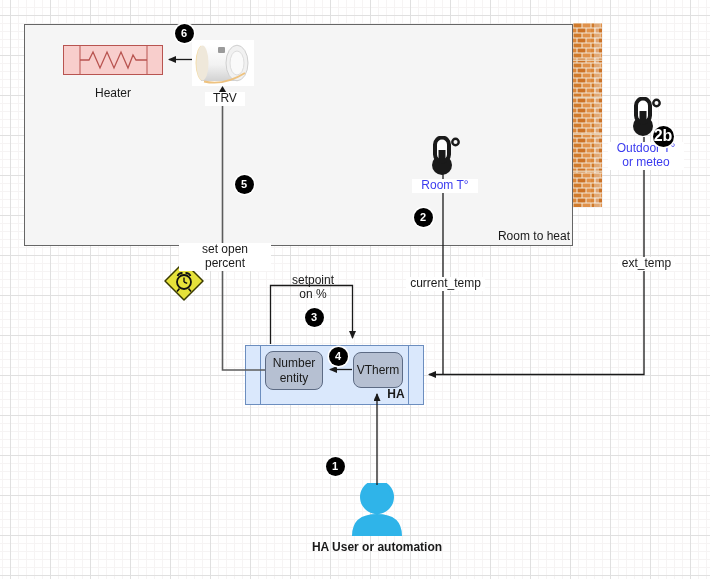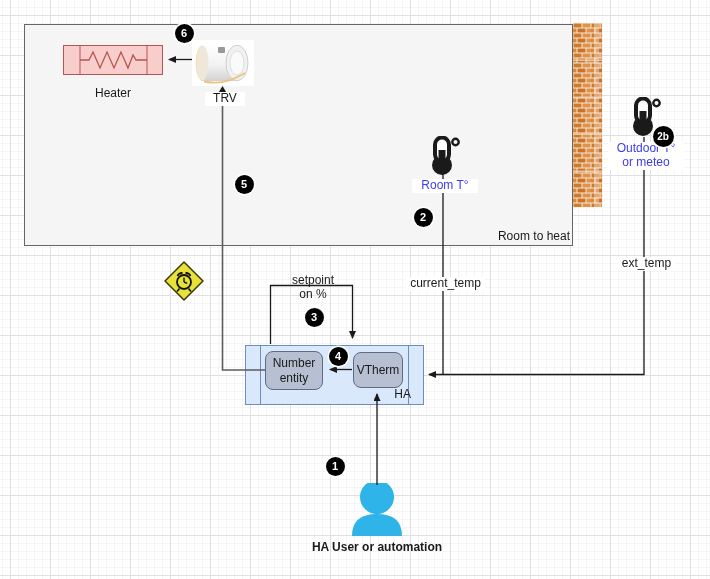--- a/index.html
+++ b/index.html
@@ -28,36 +28,36 @@
   #trv-label{left:205px;top:92px;width:36px;}
   #room-label{left:488px;top:230px;width:82px;text-align:right;z-index:6;}
   #room-sensor-label{left:412px;top:179px;width:62px;}
   #outdoor-sensor-label{left:608px;top:142px;width:72px;}
   #set-open-label{left:179px;top:243px;width:88px;}
   #calc-label{left:283px;top:274px;width:60px;}
   #current-temp-label{left:406px;top:277px;width:75px;}
   #ext-temp-label{left:618px;top:257px;width:53px;}
   #setpoint-label{left:339px;top:430px;width:78px;}
   #user-label{left:306px;top:541px;width:142px;font-weight:bold;}
-  #ha-label{left:381px;top:388px;width:30px;text-align:right;z-index:12;}
+  #ha-label{left:381px;top:388px;width:30px;text-align:center;z-index:12;font-weight:bold;}
   #ha-box{left:245px;top:345px;width:179px;height:60px;background:var(--ha-fill);border:1px solid var(--ha-stroke);z-index:8;}
   .ha-band{position:absolute;top:0;bottom:0;width:1px;background:var(--ha-stroke);}
   .entity{position:absolute;box-sizing:border-box;border:1px solid var(--entity-stroke);background:var(--entity-fill);
           border-radius:8px;display:flex;align-items:center;justify-content:center;text-align:center;line-height:1.2;z-index:10;}
   #number-entity{left:265px;top:351px;width:58px;height:39px;}
   #vtherm{left:353px;top:352px;width:50px;height:36px;}
   #room-thermo{left:430px;top:136px;z-index:6;}
   #outdoor-thermo{left:631px;top:97px;z-index:6;}
   #valve-diamond{left:162px;top:259px;z-index:6;}
   #person{left:351px;top:483px;z-index:6;}
   #connectors{left:0;top:0;z-index:15;pointer-events:none;}
   .badge{position:absolute;width:19px;height:19px;border-radius:50%;background:var(--badge-bg);color:var(--badge-fg);
          font-size:11px;font-weight:bold;display:flex;align-items:center;justify-content:center;
          box-shadow:0 0 0 1.5px #fff;z-index:30;}
-  #badge-2b{width:21px;height:21px;font-size:10px;}
+  #badge-2b{width:21px;height:21px;font-size:16px;}
 </style>
 </head>
 <body>
 
 <div id="canvas">
 
   <div id="room" class="abs node"></div>
   <div id="room-label" class="lbl">Room to heat</div>
 
   <svg id="wall" class="abs" width="29" height="184" viewBox="0 0 29 184">
@@ -162,20 +162,21 @@
     <path d="M192,59.5 L169,59.5" style="stroke:var(--line)" stroke-width="1.3" fill="none" marker-end="url(#arr)"></path>
     <path d="M265,370 L222.5,370 L222.5,106" style="stroke:var(--line-soft)" stroke-width="1.6" fill="none"></path>
     <polygon points="222.5,86 227,93.5 218,93.5" style="fill:var(--line)"></polygon>
     <path d="M270.5,344 L270.5,285.5 L352.5,285.5 L352.5,338" style="stroke:var(--line)" stroke-width="1.3" fill="none" marker-end="url(#arr)"></path>
     <path d="M352,369.5 L330,369.5" style="stroke:var(--line)" stroke-width="1.3" fill="none" marker-end="url(#arr)"></path>
     <path d="M443,173 L443,374.4" style="stroke:var(--line)" stroke-width="1.3" fill="none"></path>
     <path d="M644,137 L644,374.5 L429,374.5" style="stroke:var(--line)" stroke-width="1.3" fill="none" marker-end="url(#arr)"></path>
     <path d="M377,485 L377,394" style="stroke:var(--line)" stroke-width="1.3" fill="none" marker-end="url(#arr)"></path>
   </svg>
 
+  <div id="set-open-label" class="lbl bgw">set open percent</div>
   <div id="calc-label" class="lbl">
     <span>setpoint</span><br>
     <span>on %</span>
   </div>
   <div id="current-temp-label" class="lbl bgw">current_temp</div>
   <div id="ext-temp-label" class="lbl bgw">ext_temp</div>
 
   <div class="badge" style="left:325.5px;top:456.5px;">1</div>
   <div class="badge" style="left:413.5px;top:207.5px;">2</div>
   <div class="badge" id="badge-2b" style="left:652.5px;top:125.5px;">2b</div>

